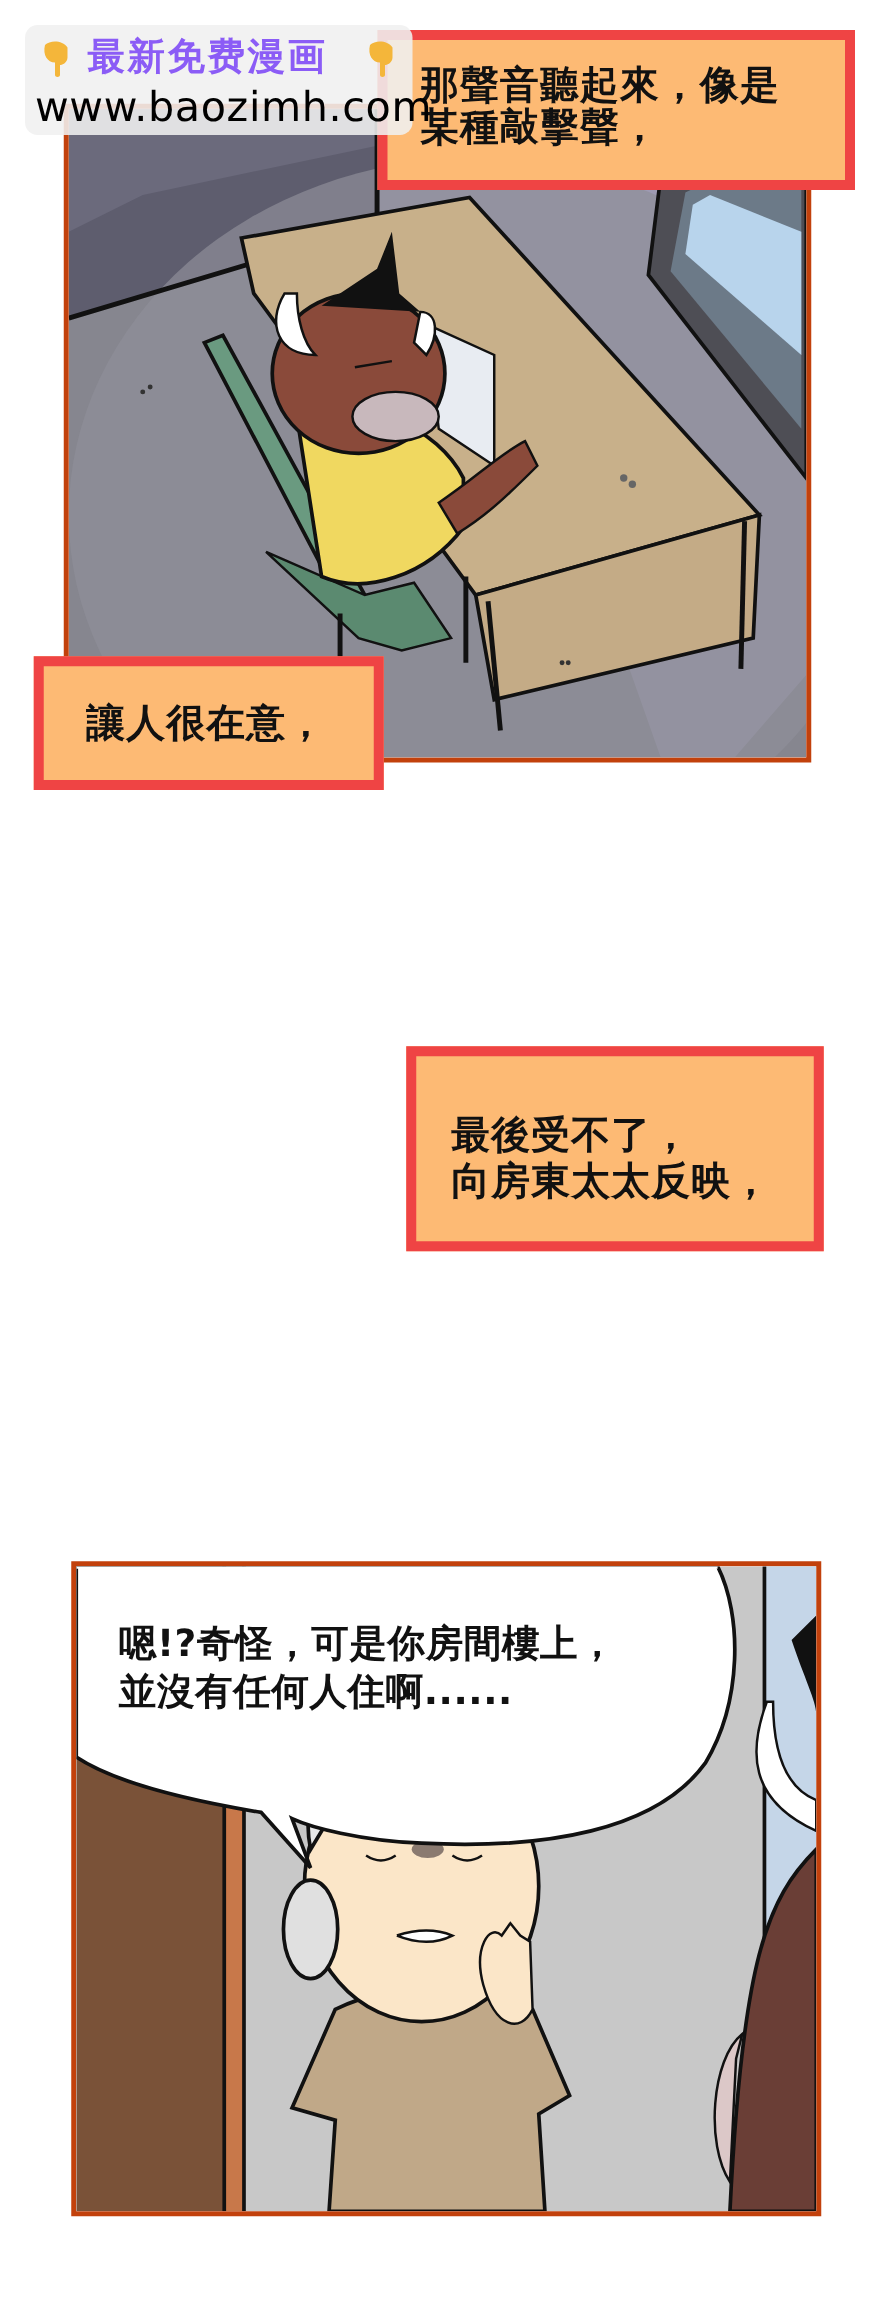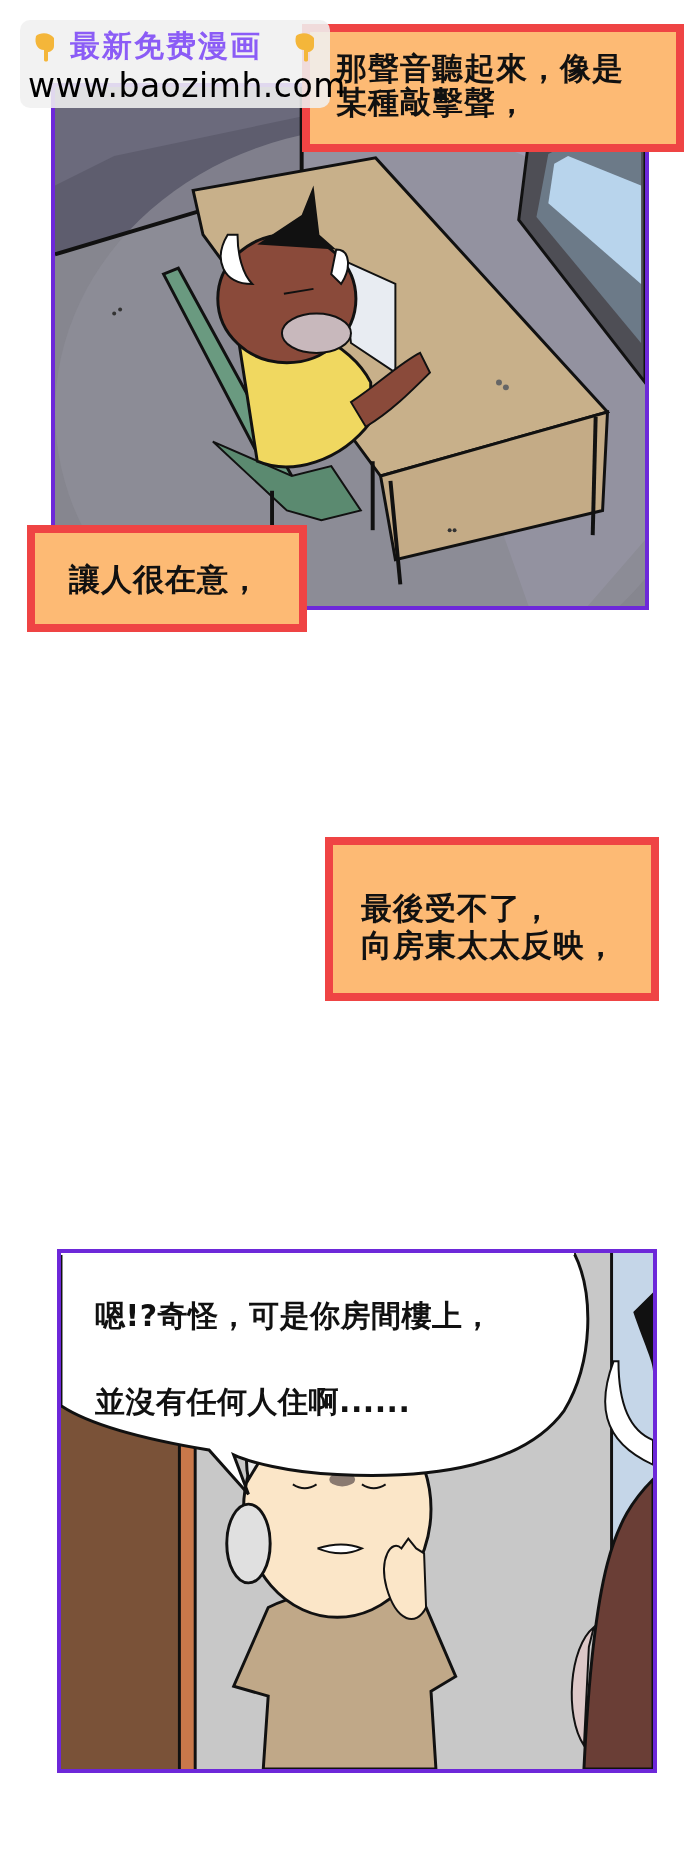--- a/index.html
+++ b/index.html
@@ -3,21 +3,21 @@
 <meta charset="utf-8">
 <style>
   html, body { margin: 0; padding: 0; }
   body {
     width: 700px; height: 1854px; position: relative; overflow: hidden;
     background: #ffffff;
     font-family: "DejaVu Sans", "Liberation Sans", sans-serif;
   }
   .panel {
     position: absolute; overflow: hidden; box-sizing: border-box;
-    border: 4px solid #6d28d9;
+    border: 4px solid #c2410c;
   }
   .panel svg { position: absolute; left: 0; top: 0; width: 100%; height: 100%; display: block; }
   .caption {
     position: absolute; box-sizing: border-box; background: #fdba74;
     border: 8px solid #ef4444;
   }
   .caption-line {
     position: absolute; left: 0; white-space: nowrap;
     font-weight: bold; color: #111; font-size: 31px; line-height: 36px; letter-spacing: 1px;
   }
@@ -153,14 +153,14 @@
     <path d="M235,235 q12,8 24,0" fill="none" stroke="#111" stroke-width="2"></path>
     <path d="M305,235 q12,8 24,0" fill="none" stroke="#111" stroke-width="2"></path>
     <path d="M260,300 q25,-8 45,0 q-20,10 -45,0" fill="#fff" stroke="#111" stroke-width="2"></path>
 
     <path d="M330,340 C322,310 335,290 345,300 L352,290 L360,300 L368,305 L370,360 C360,380 340,375 330,340 Z" fill="#fbe6c8" stroke="#111" stroke-width="2"></path>
 
     <path d="M0,0 L520,0 C540,40 540,110 510,160 C470,215 380,230 280,225 C230,223 190,212 175,205 L190,245 L150,200 C90,190 30,175 0,155 Z" fill="#fff" stroke="#111" stroke-width="3"></path>
     <rect x="0" y="0" width="520" height="2" fill="#fff"></rect>
   </svg>
   <div class="bubble-text" style="left:34px; top:44px;">嗯!?奇怪，可是你房間樓上，</div>
-  <div class="bubble-text" style="left:34px; top:82px;margin-top:48px;">並沒有任何人住啊......</div>
+  <div class="bubble-text" style="left:34px; top:82px;">並沒有任何人住啊......</div>
 </div>
 
 </body></html>

